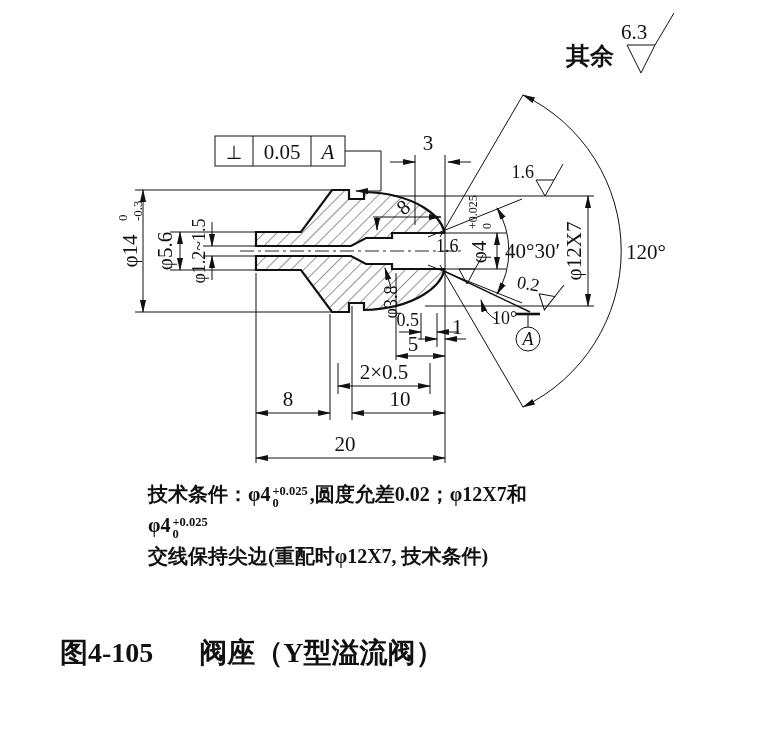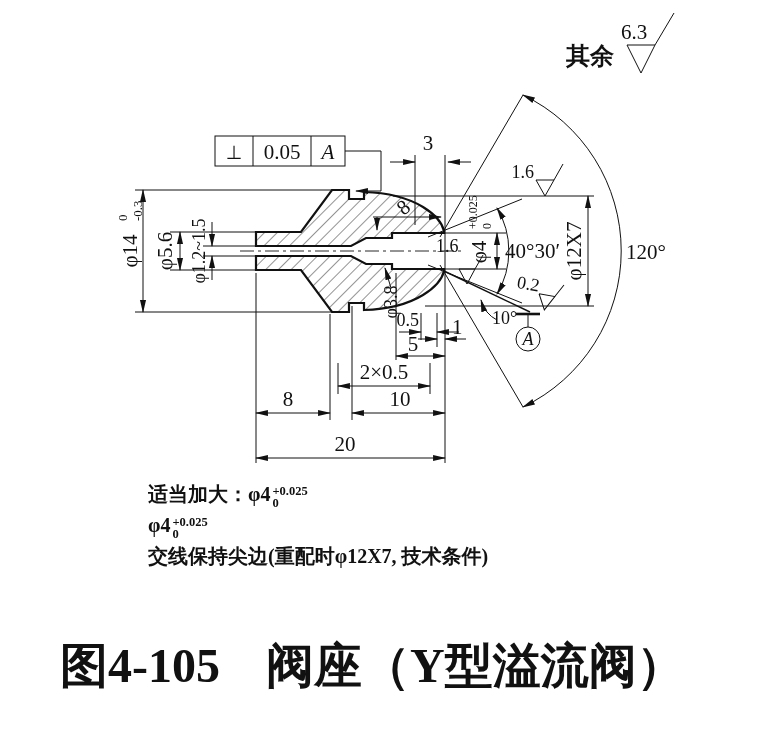--- a/index.html
+++ b/index.html
@@ -13,21 +13,21 @@
   text{fill:#111;font-family:"Liberation Serif","DejaVu Serif",serif;}
   .t20{font-size:21px;}
   .t18{font-size:18px;}
   .sym{font-family:"DejaVu Sans",sans-serif;font-size:19px;}
   .ital{font-style:italic;}
   #tech{position:absolute;left:148px;top:479px;width:436px;font-size:20px;line-height:31px;
         font-weight:600;}
   .tol{display:inline-block;vertical-align:-6px;line-height:12px;font-weight:600;
        font-size:12.5px;text-align:left;margin:0 2px;}
   .tol span{display:block;}
-  #caption{position:absolute;left:60px;top:634px;width:700px;font-size:48px;font-weight:700;
+  #caption{position:absolute;left:60px;top:634px;width:700px;font-size:28px;font-weight:700;
            white-space:nowrap;}
   #caption .gap{display:inline-block;width:46px;}
 </style>
 </head>
 <body>
 <div id="stage">
 
 <svg width="776" height="620" viewBox="0 0 776 620">
   <defs>
     <pattern id="hatch" width="9" height="9" patternTransform="rotate(45)" patternUnits="userSpaceOnUse">
@@ -195,21 +195,21 @@
     <path class="thin" d="M459,269 L467,284 L475,269 L459,269 M475,269 L483,255" stroke-width="1.4"></path>
     <text class="t18" x="436" y="252">1.6</text>
   </g>
   <g transform="rotate(10 540 300)">
     <path class="thin" d="M538,294 L546,309 L554,294 L538,294 M554,294 L561,281" stroke-width="1.4"></path>
     <text class="t18" x="537" y="292" text-anchor="end">0.2</text>
   </g>
 </svg>
 
 <div id="tech">
-  <div><span>适当加大：φ4</span><span class="tol"><span>+0.025</span><span>0</span></span></div>
+  <div><span>技术条件：φ4</span><span class="tol"><span>+0.025</span><span>0</span></span><span>,圆度允差0.02；φ12X7和</span></div>
   <div><span>φ4</span><span class="tol"><span>+0.025</span><span>0</span></span></div>
   <div><span>交线保持尖边(重配时φ12X7, 技术条件)</span></div>
 </div>
 
 <div id="caption">
   <span>图4-105</span><span class="gap"></span><span>阀座（Y型溢流阀）</span>
 </div>
 
 </div>
 

